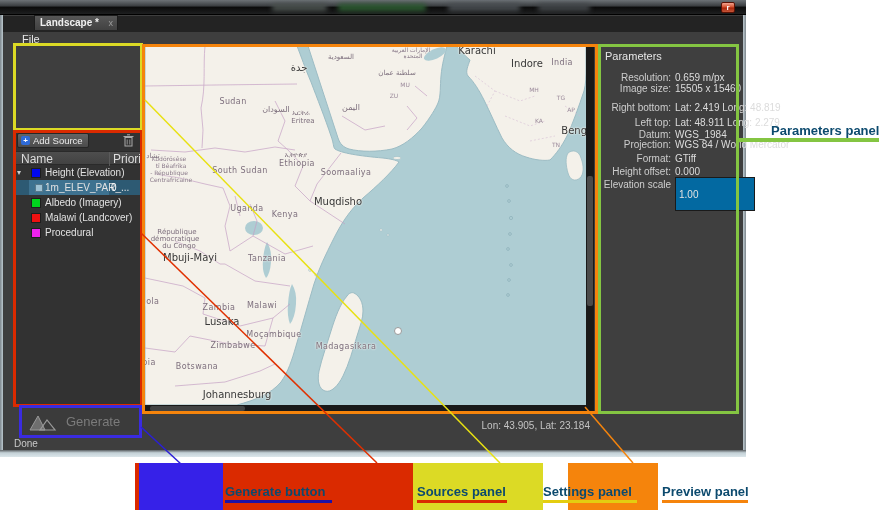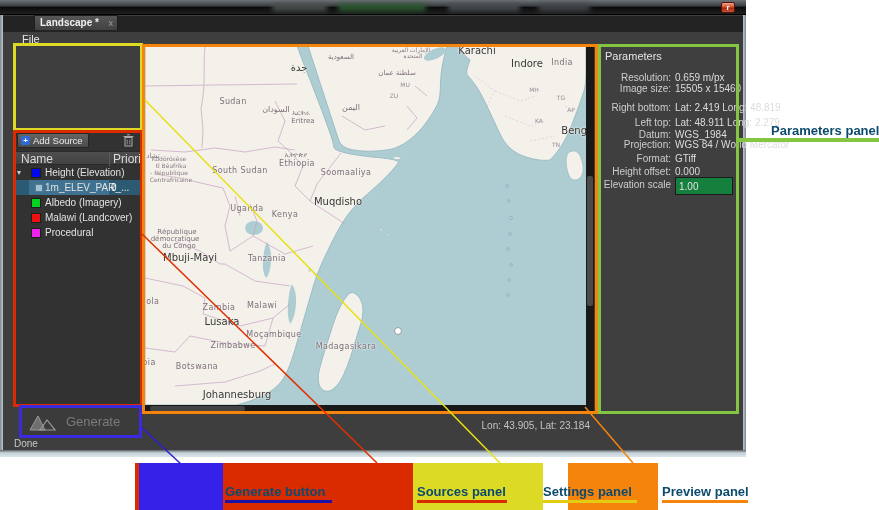--- a/index.html
+++ b/index.html
@@ -86,22 +86,22 @@
   .v-thumb { position:absolute; left:1px; top:130px; width:6px; height:130px; background:#4a4a4a; border-radius:2px; }
   .h-scrollbar { position:absolute; left:0; bottom:0; width:441px; height:7px; background:#191919; }
   .h-thumb { position:absolute; left:5px; top:1px; width:95px; height:5px; background:#424242; border-radius:2px; }
 
   
   .params-panel { position:absolute; left:599px; top:45px; width:139px; height:368px; background:#3f3f3f; }
   .params-title { position:absolute; left:6px; top:5px; font-size:11px; color:#e6e6e6; }
   .param-row { position:absolute; left:0; width:139px; height:13px; font-size:10px; }
   .param-label { position:absolute; left:0; width:72px; text-align:right; color:#cdcdcd; white-space:nowrap; }
   .param-value { position:absolute; left:76px; color:#dcdcdc; white-space:nowrap; }
-  .elev-input { position:absolute; left:76px; top:-2px; width:58px; height:14px; background:#15803d;
-                border:1px solid #1a1a1a; color:#e2e2e2; font-size:10px; padding:8px 3px;
+  .elev-input { position:absolute; left:76px; top:-2px; width:80px; height:14px; background:#0369a1;
+                border:1px solid #1a1a1a; color:#e2e2e2; font-size:10px; padding:16px 3px;
                 font-family:"Liberation Sans", sans-serif; }
 
   
   .annotation-layer { position:absolute; left:0; top:0; width:879px; height:510px; pointer-events:none; z-index:40; }
   .anno-rect { position:absolute; border-style:solid; border-width:3px; }
   .legend-box { position:absolute; top:463px; height:47px; }
   .legend-label { position:absolute; font-size:13px; font-weight:bold; color:#0c4a6e;
                   font-family:"Liberation Sans", sans-serif; white-space:nowrap; }
   .legend-underline { position:absolute; height:3px; }
 </style>

